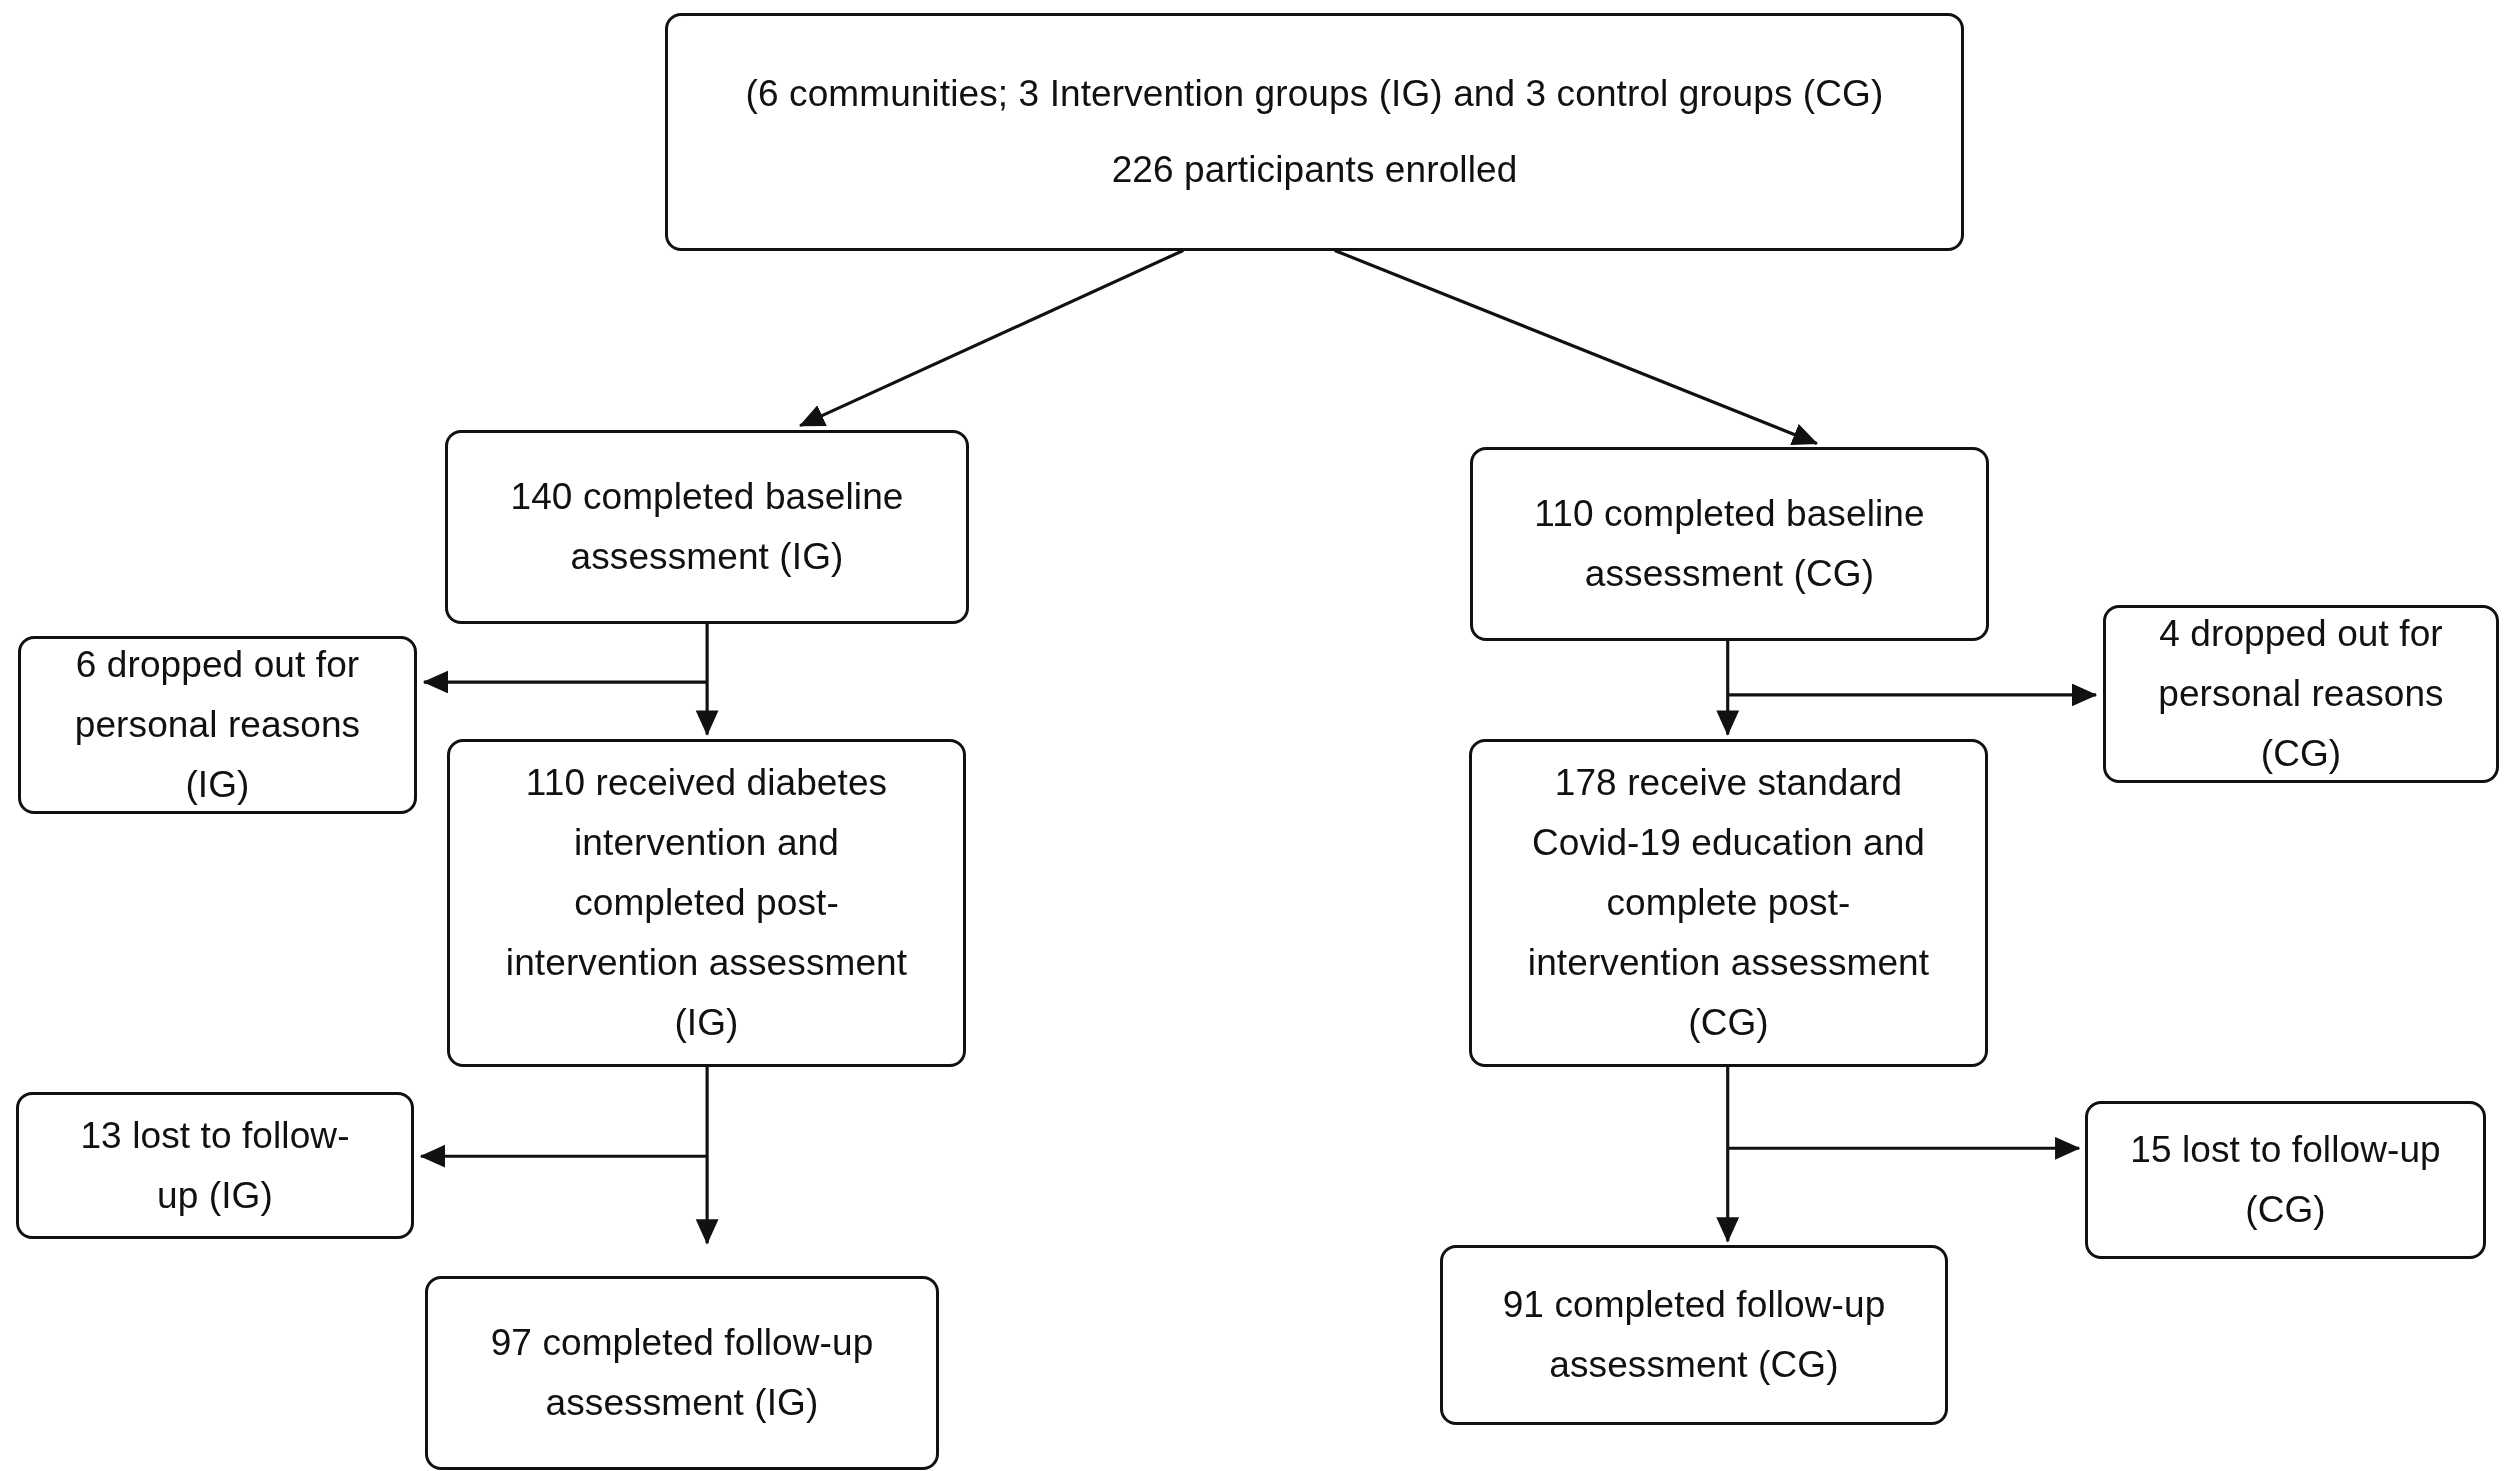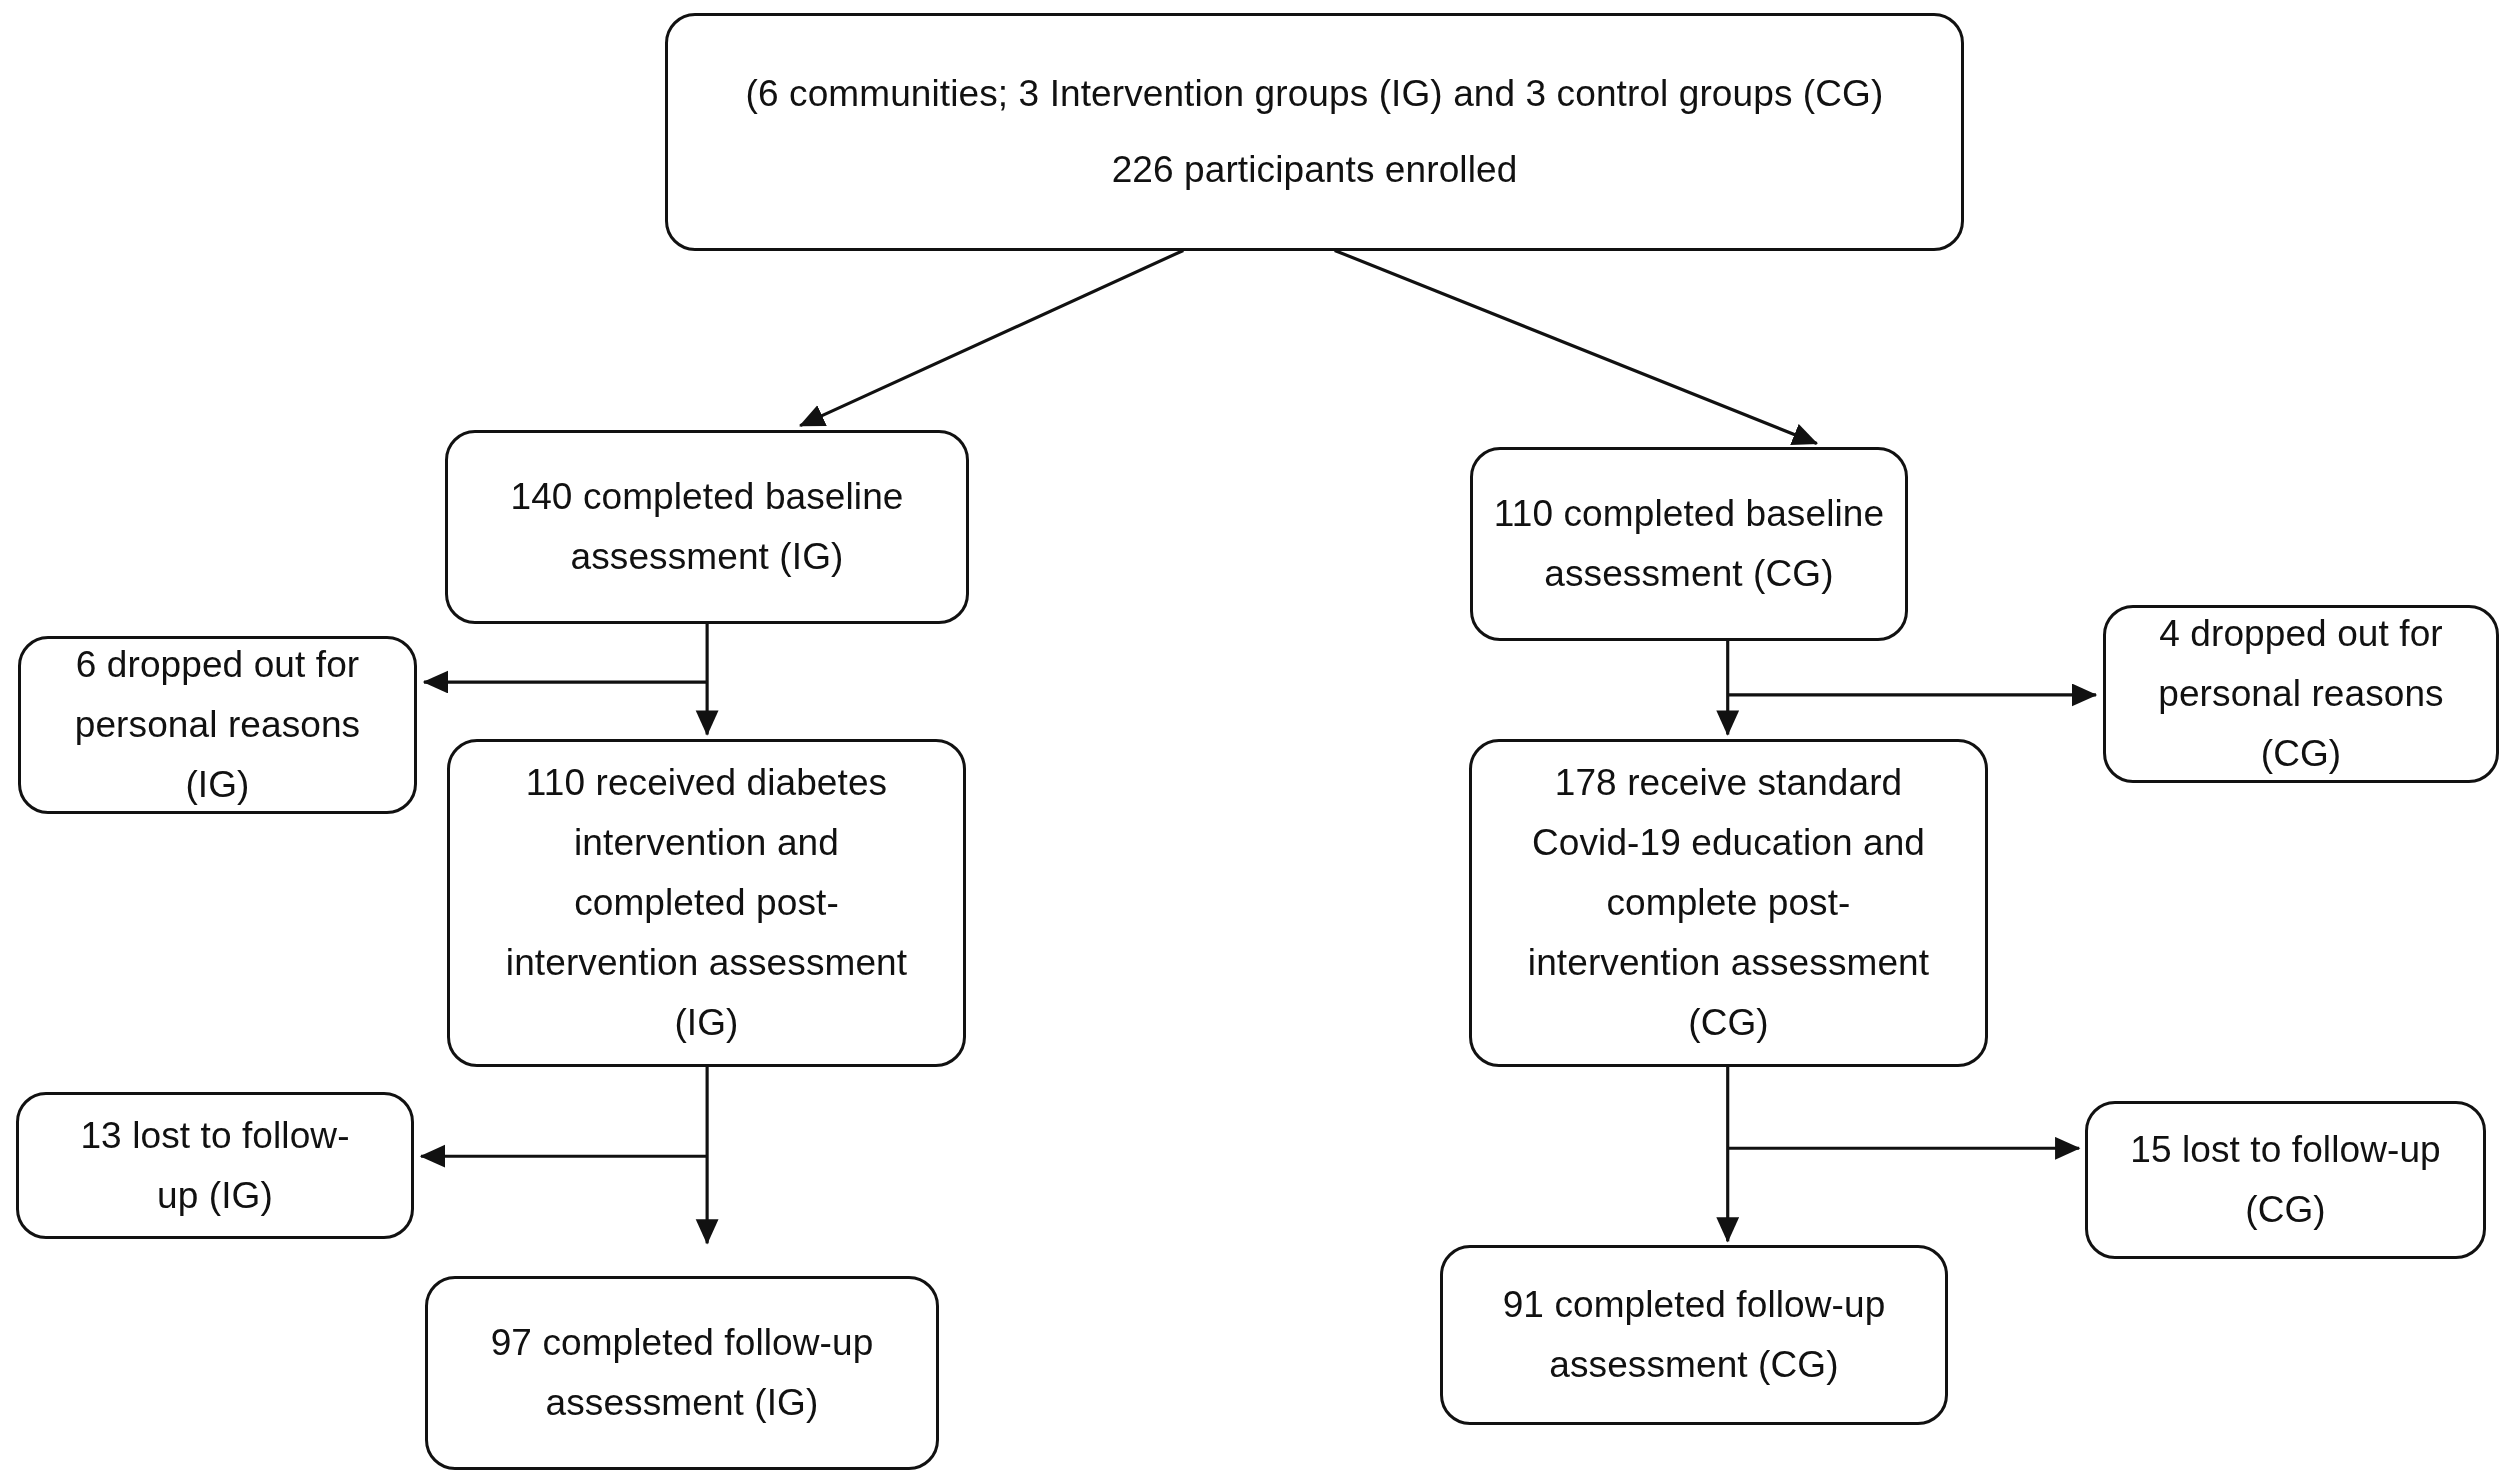--- a/index.html
+++ b/index.html
@@ -21,21 +21,21 @@
     position: absolute;
     left: 0;
     top: 0;
     width: 2516px;
     height: 1471px;
   }
   .node-box {
     position: absolute;
     box-sizing: border-box;
     border: 3px solid #111111;
-    border-radius: 30px;
+    border-radius: 16px;
     background: #ffffff;
     display: flex;
     align-items: center;
     justify-content: center;
     text-align: center;
     color: #111111;
     font-family: "Liberation Sans", sans-serif;
     font-size: 37px;
     line-height: 1.62;
     padding: 24px 18px;
@@ -79,21 +79,21 @@
 
     <path d="M1745,1160 L2100,1160" stroke="#111111" stroke-width="3.2" fill="none" marker-end="url(#arrowhead)"></path>
   </svg>
 
   <div class="node-box top-node" style="left:665px; top:13px; width:1299px; height:238px;">(6 communities; 3 Intervention groups (IG) and 3 control groups (CG)
 226 participants enrolled</div>
 
   <div class="node-box" style="left:445px; top:430px; width:524px; height:194px;">140 completed baseline
 assessment (IG)</div>
 
-  <div class="node-box" style="left:1470px; top:447px; width:438px; height:194px;">110 completed baseline
+  <div class="node-box" style="left:1470px; top:447px; width:519px; height:194px;">110 completed baseline
 assessment (CG)</div>
 
   <div class="node-box" style="left:18px; top:636px; width:399px; height:178px;">6 dropped out for
 personal reasons
 (IG)</div>
 
   <div class="node-box" style="left:2103px; top:605px; width:396px; height:178px;">4 dropped out for
 personal reasons
 (CG)</div>
 

